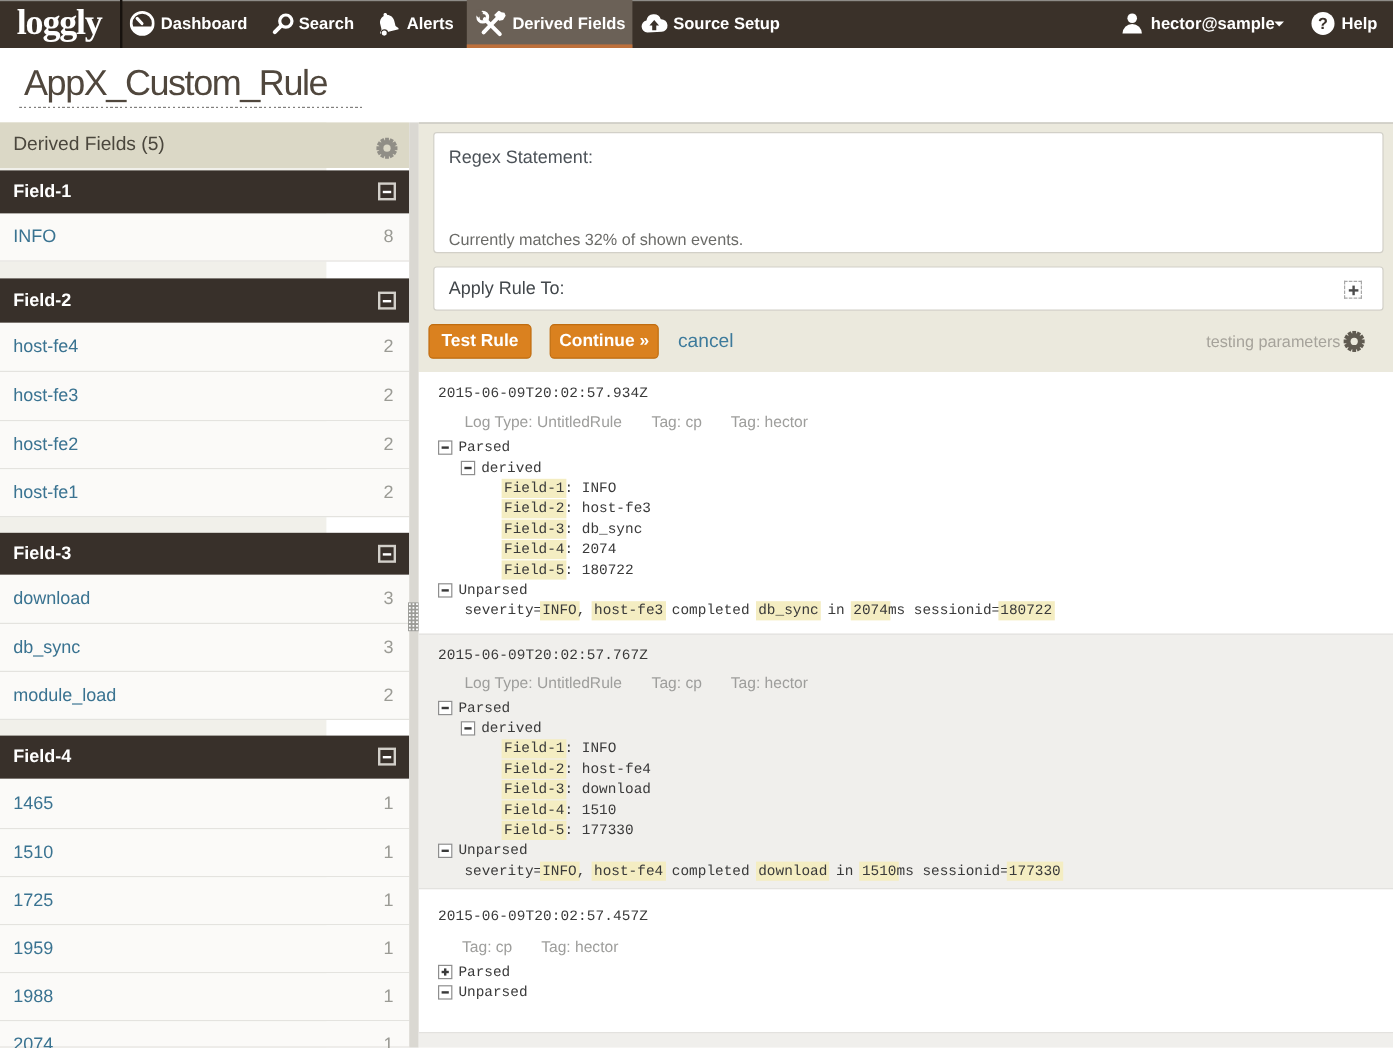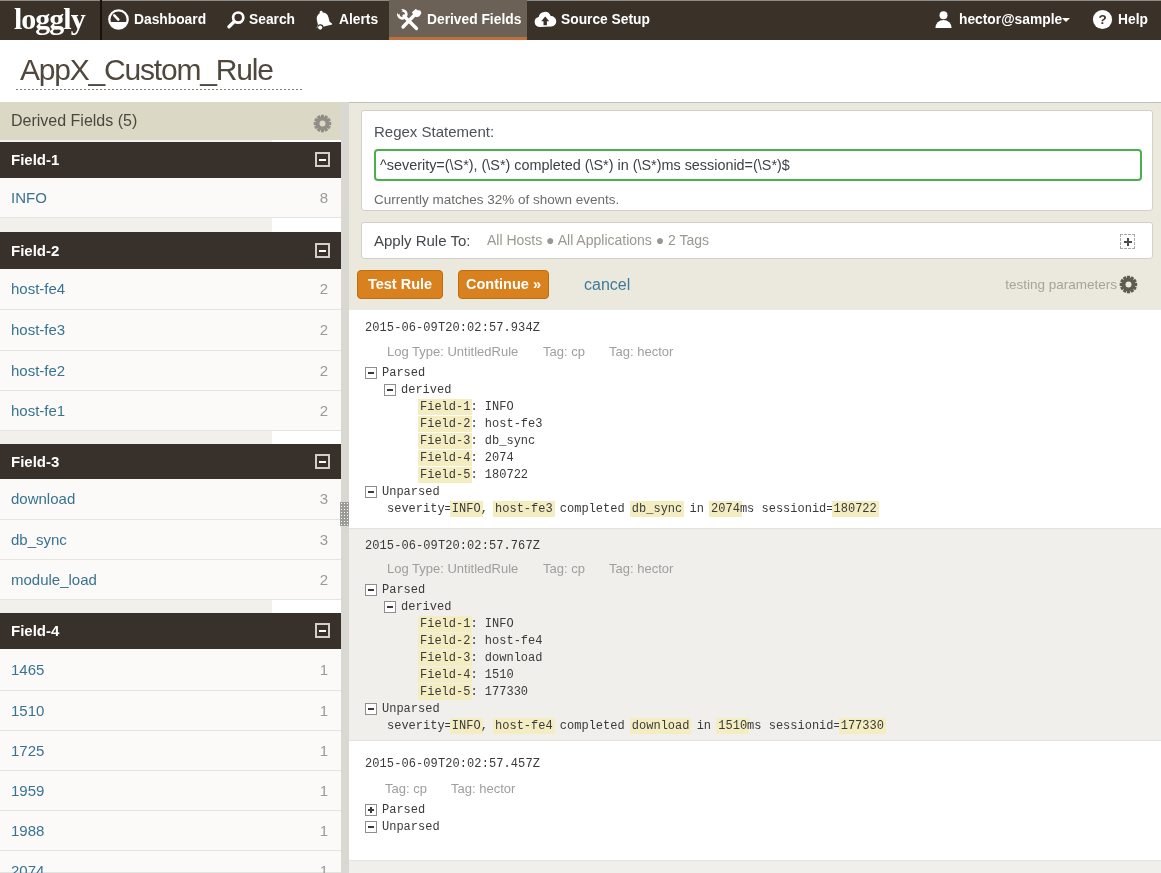--- a/index.html
+++ b/index.html
@@ -31,21 +31,21 @@
 .whitebox { position:absolute; background:#fff; border:1px solid #d2d0c8; border-radius:3px; }
 #regexlabel { position:absolute; left:12px; top:12px; font-size:15px; color:#4c5258; }
 #regexinput { position:absolute; left:12px; top:38px; width:768px; height:32px; border:2px solid #4cae4c; border-radius:4px; background:#fff; font-size:14.4px; color:#3c4146; line-height:28px; padding-left:4px; }
 #matchnote { position:absolute; left:12px; top:81px; font-size:13.5px; color:#6b6b68; }
 #applylabel { position:absolute; left:12px; top:0; line-height:35px; font-size:15px; color:#42474b; }
 #applyinfo { position:absolute; left:125px; top:0; line-height:35px; font-size:14px; color:#9b988f; }
 #plusbox { position:absolute; right:17px; top:11px; width:15px; height:15px; border:1px dashed #a8a8a8; background:#fff; }
 #plusbox:before { content:""; position:absolute; left:2.5px; top:5.5px; width:8px; height:2px; background:#4c4c4c; }
 #plusbox:after { content:""; position:absolute; left:5.5px; top:2.5px; width:2px; height:8px; background:#4c4c4c; }
 .btn { position:absolute; top:167px; height:29px; background:#da811f; border:1px solid #c06d10; border-radius:4px; color:#fff; font-size:14.5px; font-weight:bold; text-align:center; line-height:27px; }
-#cancel { position:absolute; left:216px; top:167px; line-height:29px; font-size:16px; color:#3d7a9b;margin-left:19px; }
+#cancel { position:absolute; left:216px; top:167px; line-height:29px; font-size:16px; color:#3d7a9b; }
 #testingparams { position:absolute; right:44px; top:167px; line-height:29px; font-size:13.5px; color:#a6a39b; }
 
 #events { position:absolute; left:349px; top:310px; width:812px; height:563px; background:#fff; font-family:"Liberation Mono",monospace; font-size:12px; color:#3a3a3a; }
 #ev2 { position:absolute; left:0; top:218px; width:812px; height:213px; background:#f0efec; border-top:1px solid #e3e2df; border-bottom:1px solid #e3e2df; }
 #evbot { position:absolute; left:0; top:550px; width:812px; height:13px; background:#f0efec; border-top:1px solid #e3e2df; }
 .ln { position:absolute; height:17px; line-height:17px; white-space:pre; }
 .ts { font-size:12px; letter-spacing:0.09px; }
 .meta { font-family:"Liberation Sans",sans-serif; font-size:13px; color:#9e9e9c; }
 .hl { background:#f4edc2; padding:1px 2px; margin:0 -2px; }
 .tbox { position:absolute; width:12px; height:12px; border:1px solid #8e8e8e; background:#fff; top:2px; }
@@ -140,26 +140,24 @@
   <div class="row" style="top:709px; height:40px; line-height:39px;">1988<span class="cnt" style="line-height:39px;">1</span></div>
   <div class="row" style="top:749px; height:22px; line-height:39px;">2074<span class="cnt" style="line-height:39px;">1</span></div>
 </div>
 <div id="gutter">
     <div id="handle"></div>
   </div>
 
 <div id="maintop">
   <div class="whitebox" style="left:12px; top:7px; width:792px; height:101px;">
     <div id="regexlabel">Regex Statement:</div>
-    <div id="regexinput">^severity=(\S*), (\S*) completed (\S*) in (\S*)ms sessionid=(\S*)$</div>
     <div id="matchnote">Currently matches 32% of shown events.</div>
   </div>
   <div class="whitebox" style="left:12px; top:119px; width:792px; height:37px;">
     <div id="applylabel">Apply Rule To:</div>
-    <div id="applyinfo">All Hosts ● All Applications ● 2 Tags</div>
     <div id="plusbox"></div>
   </div>
   <div class="btn" style="left:8px; width:86px;">Test Rule</div>
   <div class="btn" style="left:109px; width:91px;">Continue »</div>
   <div id="cancel">cancel</div>
   <div id="testingparams">testing parameters</div>
   <svg style="position:absolute; right:23px; top:172px;" width="19" height="19" viewBox="0 0 19 19">
       <g fill="#605b51">
         <rect x="7.9" y="0.8" width="3.2" height="17.5" transform="rotate(0 9.5 9.5)"></rect>
         <rect x="7.9" y="0.8" width="3.2" height="17.5" transform="rotate(30 9.5 9.5)"></rect>

